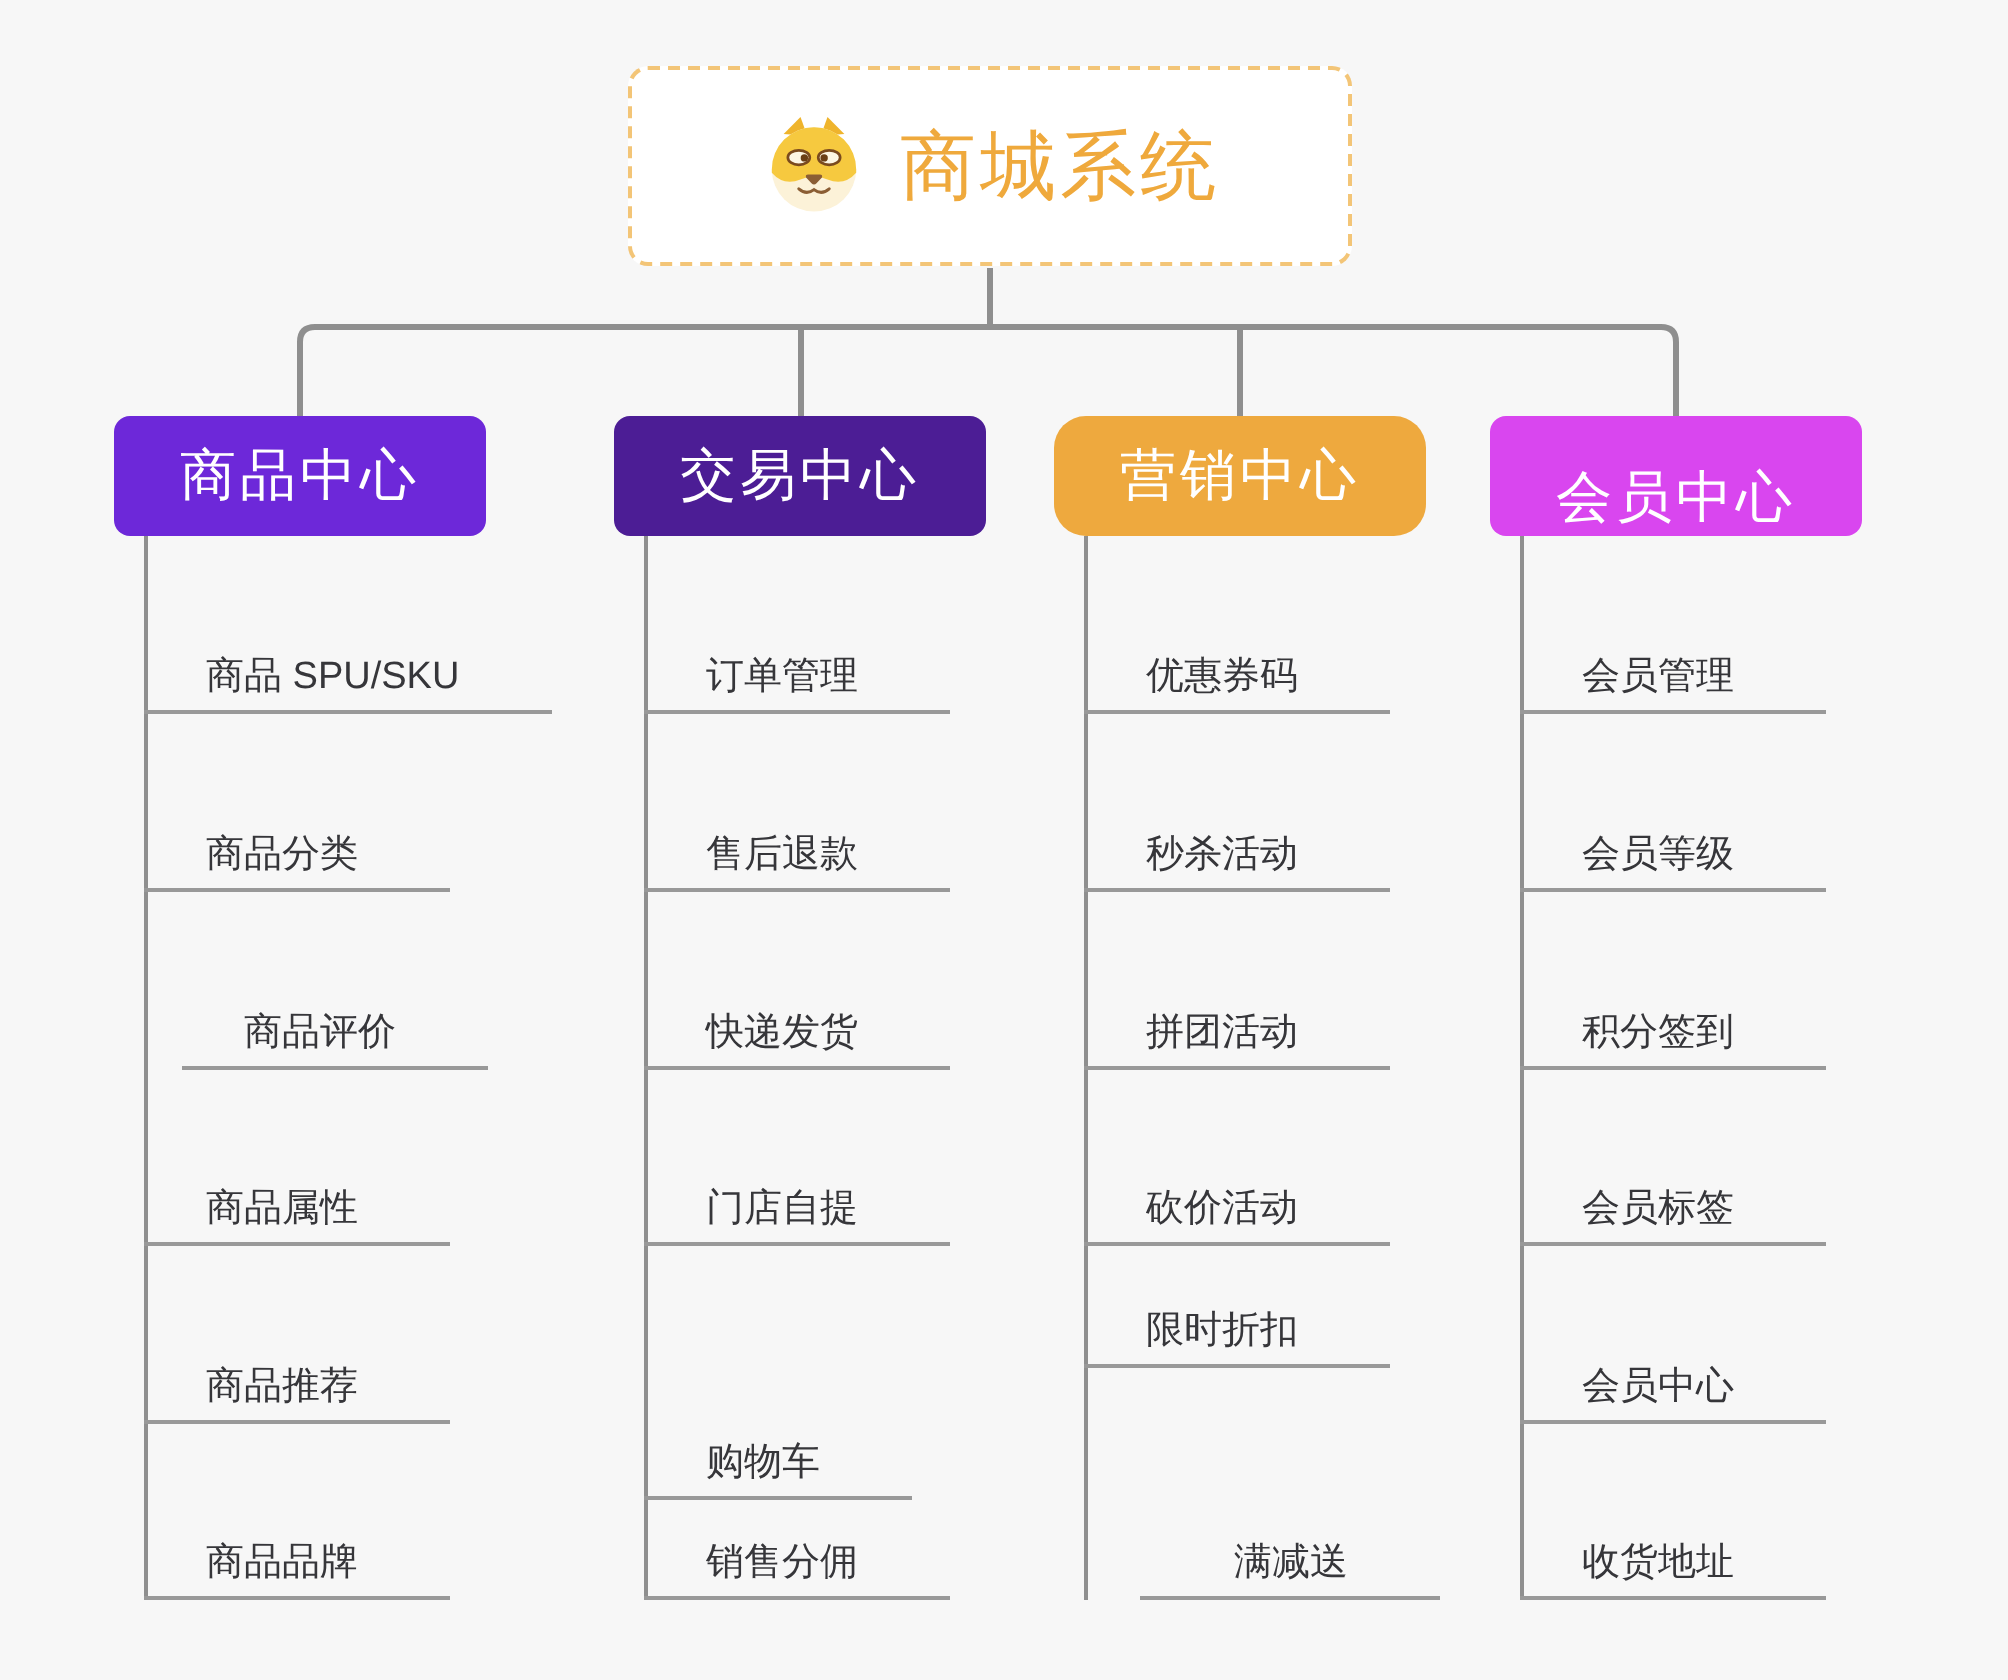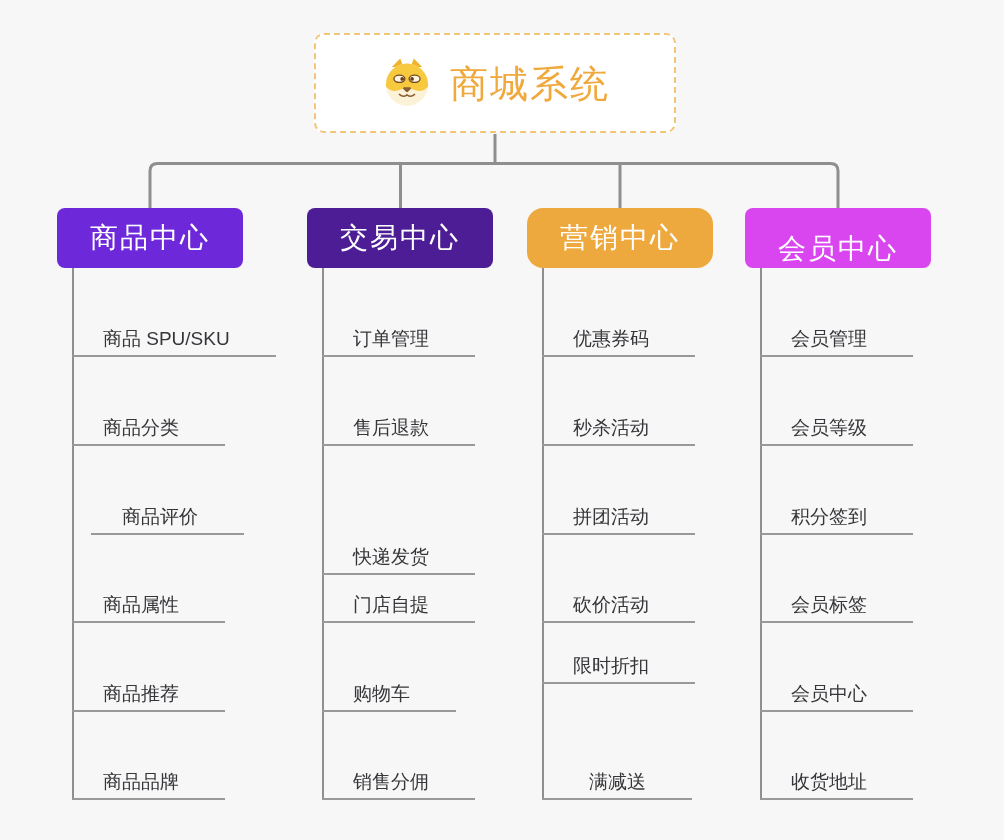--- a/index.html
+++ b/index.html
@@ -135,27 +135,27 @@
       <div class="branch-header" style="left: 307px; background: #4c1d95;">
     <span>交易中心</span>
   </div>
       <div class="trunk" style="left: 322px; top: 268px; height: 532px;"></div>
       <div class="leaf" style="left: 322px; top: 321px;">
     <span class="leaf-label">订单管理</span>
   </div>
       <div class="leaf" style="left: 322px; top: 410px;">
     <span class="leaf-label">售后退款</span>
   </div>
-      <div class="leaf" style="left: 322px; top: 499px; margin-top: 40px;">
+      <div class="leaf" style="left: 322px; top: 499px;">
     <span class="leaf-label">快递发货</span>
   </div>
       <div class="leaf" style="left: 322px; top: 587px;">
     <span class="leaf-label">门店自提</span>
   </div>
-      <div class="leaf" style="left: 322px; top: 676px;">
+      <div class="leaf" style="left: 322px; top: 714px;">
     <span class="leaf-label">购物车</span>
   </div>
       <div class="leaf" style="left: 322px; top: 764px;">
     <span class="leaf-label">销售分佣</span>
   </div>
       <div class="branch-header" style="left: 527px; background: rgb(238, 169, 62); border-radius: 16px;">
     <span>营销中心</span>
   </div>
       <div class="trunk" style="left: 542px; top: 268px; height: 532px;"></div>
       <div class="leaf" style="left: 542px; top: 321px;">
@@ -166,21 +166,21 @@
   </div>
       <div class="leaf" style="left: 542px; top: 499px;">
     <span class="leaf-label">拼团活动</span>
   </div>
       <div class="leaf" style="left: 542px; top: 587px;">
     <span class="leaf-label">砍价活动</span>
   </div>
       <div class="leaf" style="left: 542px; top: 648px;">
     <span class="leaf-label">限时折扣</span>
   </div>
-      <div class="leaf" style="left: 542px; top: 764px; padding-left: 47px;">
+      <div class="leaf" style="left: 570px; top: 764px; padding-left: 47px;">
     <span class="leaf-label">满减送</span>
   </div>
       <div class="branch-header" style="left: 745px; background: #d946ef; align-items: flex-end;">
     <span>会员中心</span>
   </div>
       <div class="trunk" style="left: 760px; top: 268px; height: 532px;"></div>
       <div class="leaf" style="left: 760px; top: 321px;">
     <span class="leaf-label">会员管理</span>
   </div>
       <div class="leaf" style="left: 760px; top: 410px;">

